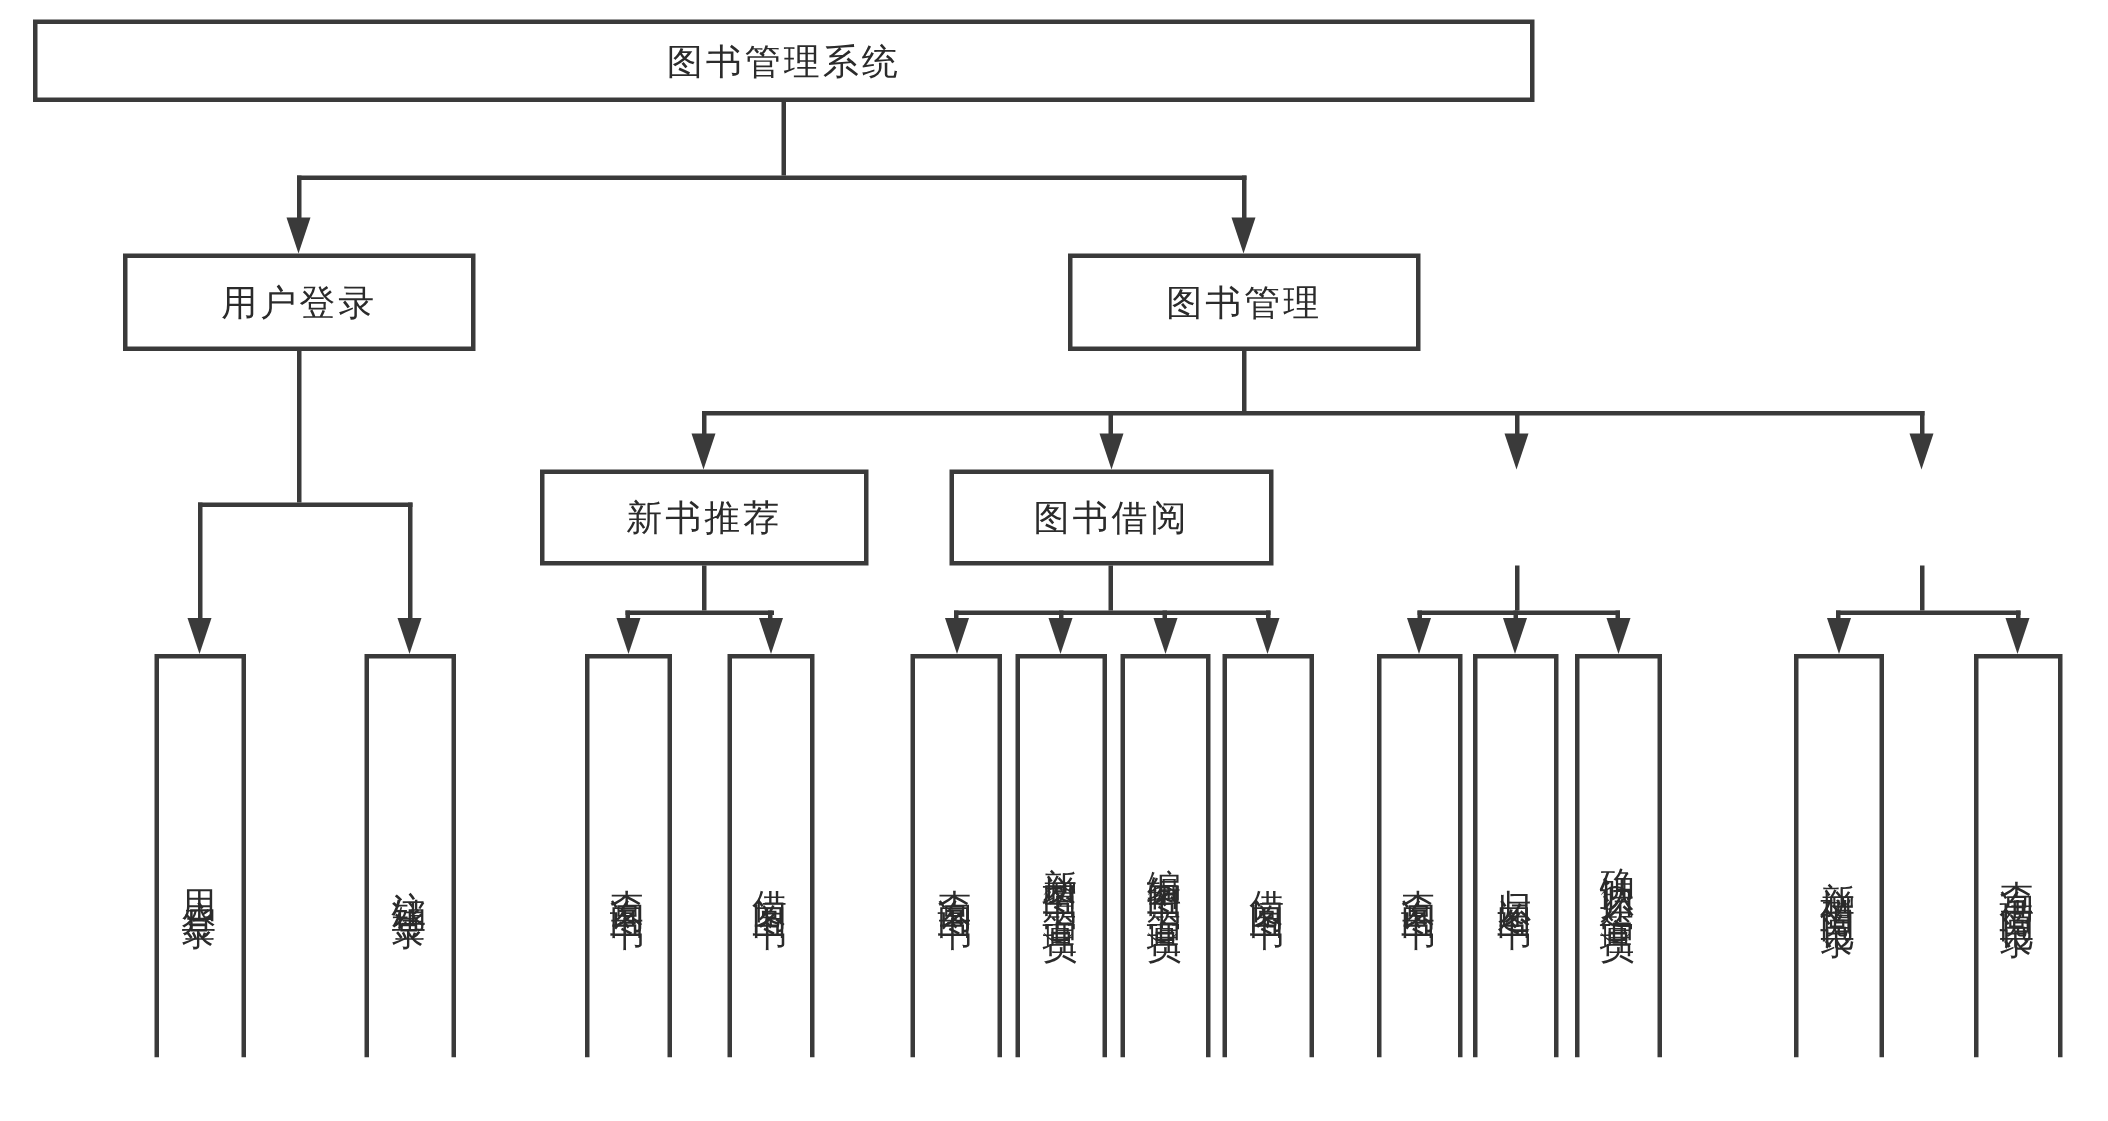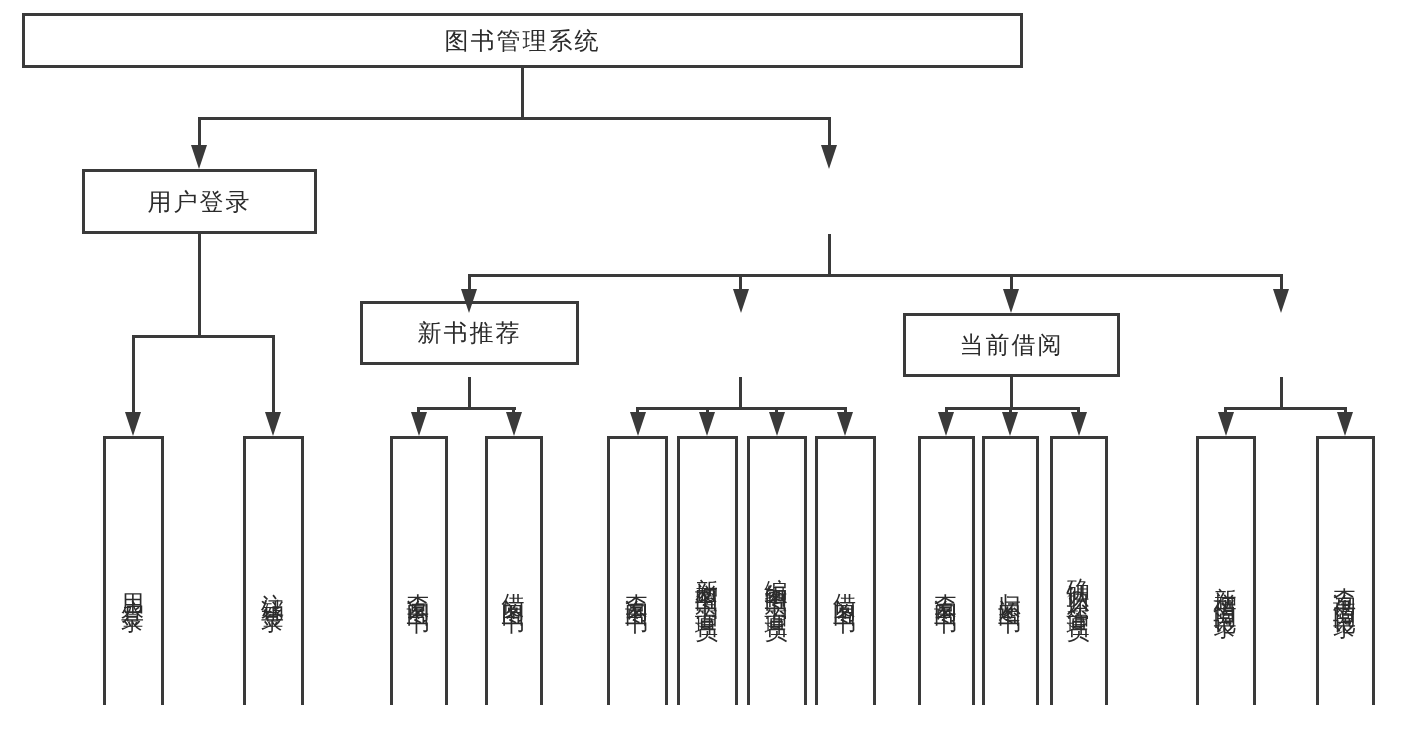--- a/index.html
+++ b/index.html
@@ -54,23 +54,24 @@
   }
 </style>
 </head>
 <body>
 
 <div class="canvas">
 
   <div class="node" style="left:22px;top:13px;width:1001px;height:55px;">图书管理系统</div>
 
   <div class="node" style="left:82px;top:169px;width:235px;height:65px;">用户登录</div>
+  <div class="node" style="left:712px;top:169px;width:235px;height:65px;">图书管理</div>
 
-  <div class="node" style="left:360px;top:301px;width:219px;height:64px;">新书推荐</div>
-  <div class="node" style="left:903px;top:313px;width:217px;height:64px;">当前借阅</div>
+  <div class="node" style="left:360px;top:313px;width:219px;height:64px;">新书推荐</div>
+  <div class="node" style="left:633px;top:313px;width:216px;height:64px;">图书借阅</div>
 
   <div class="node v" style="left:103px;top:436px;width:61px;height:301px;">用户登录</div>
   <div class="node v" style="left:243px;top:436px;width:61px;height:301px;">注销登录</div>
 
   <div class="node v" style="left:390px;top:436px;width:58px;height:301px;">查询图书</div>
   <div class="node v" style="left:485px;top:436px;width:58px;height:301px;">借阅图书</div>
 
   <div class="node v" style="left:607px;top:436px;width:61px;height:301px;">查询图书</div>
   <div class="node v" style="left:677px;top:436px;width:61px;height:301px;">新增图书（管理员）</div>
   <div class="node v" style="left:747px;top:436px;width:60px;height:301px;">编辑图书（管理员）</div>

